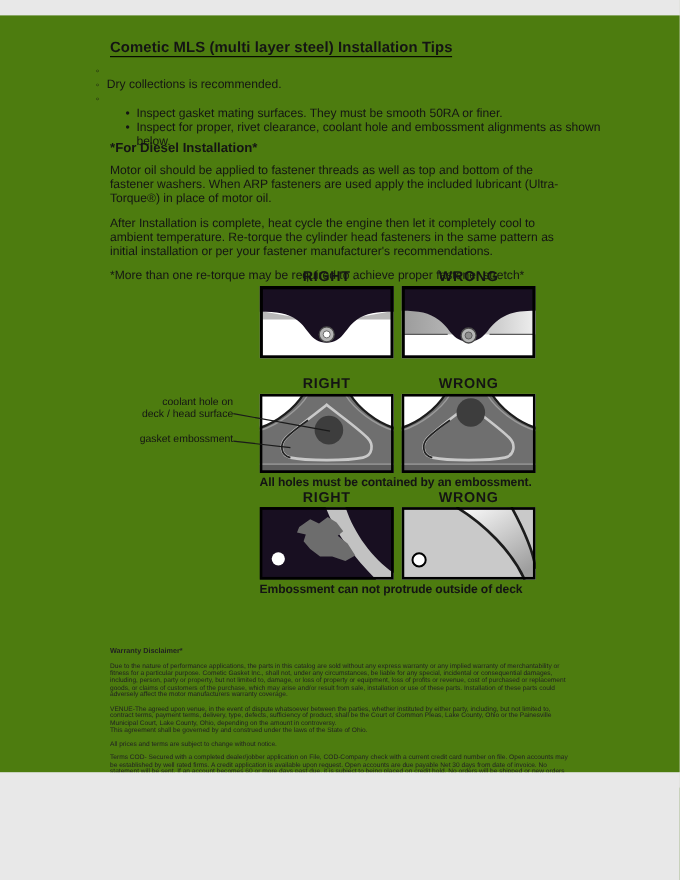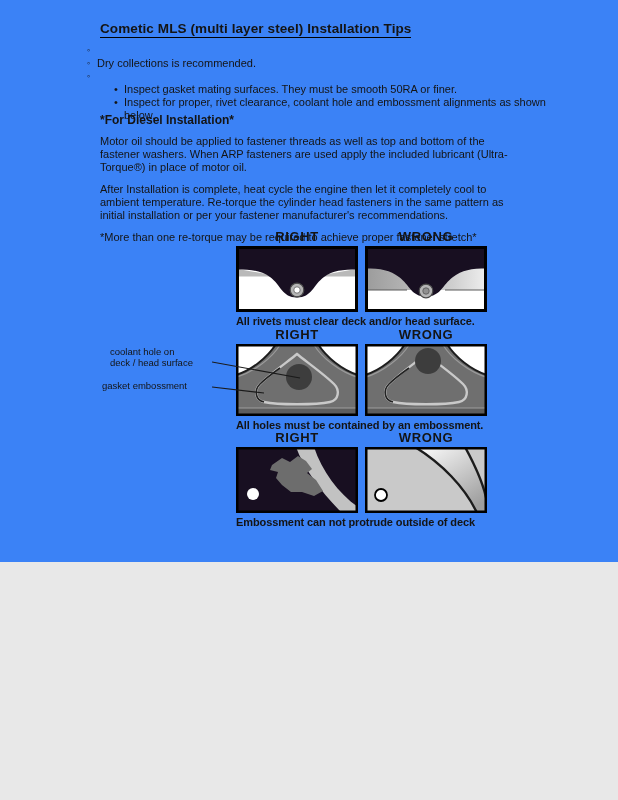--- a/index.html
+++ b/index.html
@@ -1,18 +1,18 @@
 <!DOCTYPE html>
 <html><head>
 <meta charset="utf-8">
 <style>
   html,body { margin:0; padding:0; background:#e8e8e8; }
   .page {
-    position:relative; width:618px; height:562px; margin:0 auto;
-    background:#3b82f6; font-family:"Liberation Sans", sans-serif; color:#141414;
+    position:relative; width:618px; height:688px; margin:14px auto;
+    background:#4d7c0f; font-family:"Liberation Sans", sans-serif; color:#141414;
     overflow:hidden;
   }
   
   .title {
     position:absolute; left:100px; top:21px;
     font-size:13.5px; font-weight:700; letter-spacing:0.1px;
     border-bottom:1.6px solid #000; padding-bottom:1px;
   }
   .tips { position:absolute; left:87px; top:44px; width:470px; }
   .tip-line { display:flex; font-size:11px; line-height:13px; }
@@ -27,21 +27,21 @@
   
   .dg { position:absolute; width:252px; }
   .dg-labels { display:flex; gap:7px; margin-bottom:2px; }
   .dg-labels span { width:122px; text-align:center; font-size:13px; font-weight:700; letter-spacing:0.6px; }
   .dg-panels { display:flex; gap:7px; }
   .dg-panels svg { display:block; }
   .dg-cap { font-size:11px; font-weight:700; margin-top:3px; letter-spacing:-0.1px; white-space:nowrap; }
   #row1 { left:236px; top:229px; }
   #row2 { left:236px; top:327px; }
   #row3 { left:236px; top:430px; }
-  .anno { position:absolute; font-size:9.5px; line-height:11px; text-align:left; color:#141414; }
+  .anno { position:absolute; font-size:9.5px; line-height:11px; text-align:right; color:#141414; }
   #anno-coolant { left:110px; top:346px; width:102px; }
   #anno-emboss  { left:102px; top:380px; width:110px; }
   #anno-lines { position:absolute; left:212px; top:352px; z-index:5; }
   
   .warranty { position:absolute; left:100px; top:575px; width:420px; color:#222; }
   .warranty h4 { font-size:6.6px; font-weight:700; margin:0 0 7px 0; }
   .warranty p { font-size:6px; line-height:6.5px; margin:0 0 6px 0; }
   .warranty p.tight { margin-bottom:0; }
   
   .footer {
@@ -110,21 +110,20 @@
         <rect width="122" height="66" fill="#ffffff"></rect>
         <rect x="0" y="22" width="122" height="22" fill="url(#gw)"></rect>
         <path d="M0,0 H122 V22.5 C106,22.5 97,24 88,31 C77,39 76,50.5 61,50.5 C46,50.5 45,39 34,31 C25,24 16,22.5 0,22.5 Z" fill="#180f21"></path>
         <line x1="2" y1="44" x2="42" y2="44" stroke="#5a5a5a" stroke-width="1"></line>
         <line x1="80" y1="44" x2="120" y2="44" stroke="#5a5a5a" stroke-width="1"></line>
         <circle cx="61" cy="45" r="6.8" fill="#b5b5b5" stroke="#4a4a4a" stroke-width="1.2"></circle>
         <circle cx="61" cy="45" r="3.2" fill="#8f8f8f" stroke="#555" stroke-width="0.8"></circle>
         <rect x="1.5" y="1.5" width="119" height="63" fill="none" stroke="#000" stroke-width="3"></rect>
       </svg>
     </div>
-    <div class="dg-cap">All rivets must clear deck and/or head surface.</div>
   </div>
 
   <div class="anno" id="anno-coolant">
     <div>coolant hole on</div>
     <div>deck / head surface</div>
   </div>
   <div class="anno" id="anno-emboss">
     <div>gasket embossment</div>
   </div>
   <svg id="anno-lines" width="100" height="48" viewBox="0 0 100 48">

